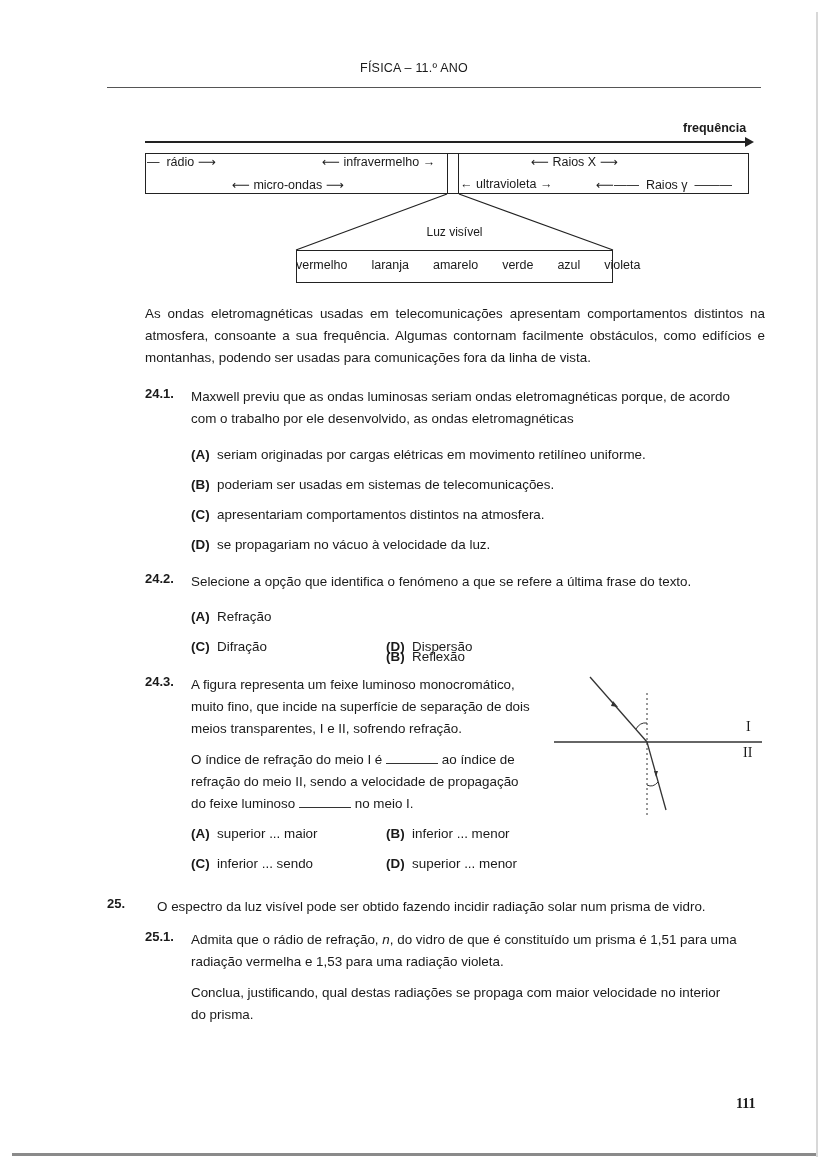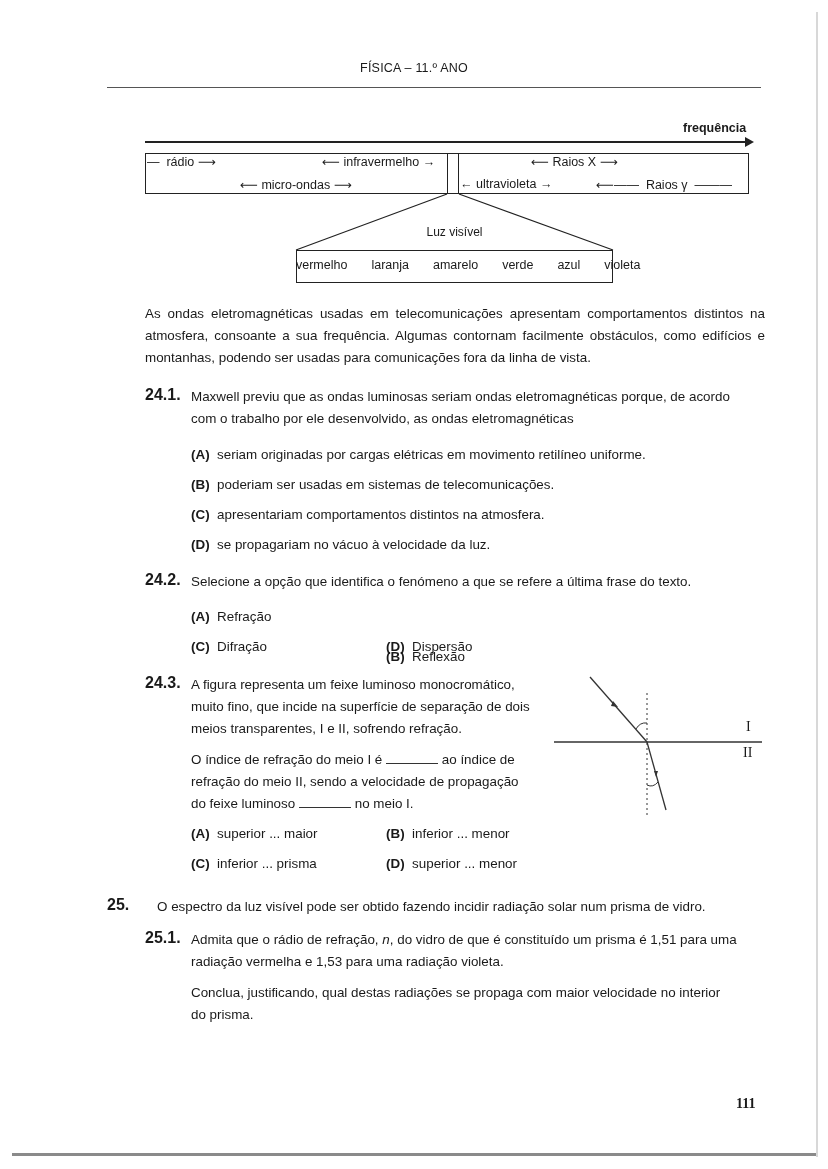--- a/index.html
+++ b/index.html
@@ -18,21 +18,21 @@
     .freq-arrowhead { left: 745px; top: 137px; width: 0; height: 0; border-left: 9px solid #222; border-top: 5px solid transparent; border-bottom: 5px solid transparent; }
     .spec-box { left: 145px; top: 153px; width: 604px; height: 41px; border: 1.3px solid #222; box-sizing: border-box; }
     .spec-div1 { left: 447px; top: 153px; width: 1.3px; height: 41px; background: #222; }
     .spec-div2 { left: 458px; top: 153px; width: 1.3px; height: 41px; background: #222; }
     .spec-lbl { font-size: 12.5px; white-space: nowrap; }
     .luz-box { left: 296px; top: 250px; width: 317px; height: 33px; border: 1.3px solid #222; box-sizing: border-box; }
     .luz-title { left: 296px; top: 225px; width: 317px; text-align: center; font-size: 12px; }
     .color-row { left: 296px; top: 258px; width: 317px; display: flex; justify-content: space-around; font-size: 12.5px; gap: 24px; }
 
     .para { font-size: 13.4px; line-height: 22px; }
-    .qnum { font-weight: bold; font-size: 16px; }
+    .qnum { font-weight: bold; font-size: 13px; }
     .opt-letter { font-weight: bold; }
     .blank { display: inline-block; width: 52px; border-bottom: 1px solid #333; height: 12px; vertical-align: baseline; }
 
     .page-num { left: 736px; top: 1096px; font-family: "Liberation Serif", "DejaVu Serif", serif; font-size: 14px; font-weight: bold; }
     .footer-rule { left: 12px; top: 1153px; width: 804px; height: 3px; background: #8a8a8a; }
   </style>
 </head>
 <body>
 
 <div class="right-edge"></div>
@@ -51,21 +51,21 @@
 
   <div class="abs spec-lbl" style="left:147px; top:154px;">
     <span>—</span>&nbsp;
     <span>rádio</span>&nbsp;<span>⟶</span>
   </div>
 
   <div class="abs spec-lbl" style="left:322px; top:154px;">
     <span>⟵</span>&nbsp;<span>infravermelho</span>&nbsp;<span>→</span>
   </div>
 
-  <div class="abs spec-lbl" style="left:240px; top:177px;">
+  <div class="abs spec-lbl" style="left:232px; top:177px;">
     <span>⟵</span>&nbsp;<span>micro-ondas</span>&nbsp;<span>⟶</span>
   </div>
 
   <div class="abs spec-lbl" style="left:531px; top:154px;">
     <span>⟵</span>&nbsp;<span>Raios X</span>&nbsp;<span>⟶</span>
   </div>
 
   <div class="abs spec-lbl" style="left:460px; top:177px;">
     <span>←</span>&nbsp;<span>ultravioleta</span>&nbsp;<span>→</span>
   </div>
@@ -172,21 +172,21 @@
   <div class="abs para" style="left:191px; top:823px;">
     <span class="opt-letter">(A)</span>&nbsp;
     <span>superior ... maior</span>
   </div>
   <div class="abs para" style="left:386px; top:823px;">
     <span class="opt-letter">(B)</span>&nbsp;
     <span>inferior ... menor</span>
   </div>
   <div class="abs para" style="left:191px; top:853px;">
     <span class="opt-letter">(C)</span>&nbsp;
-    <span>inferior ... prisma</span>
+    <span>inferior ... sendo</span>
   </div>
   <div class="abs para" style="left:386px; top:853px;">
     <span class="opt-letter">(D)</span>&nbsp;
     <span>superior ... menor</span>
   </div>
 </div>
 
 <div>
   <div class="abs qnum" style="left:107px; top:896px;">25.</div>
   <div class="abs para" style="left:145px; top:896px; white-space:nowrap;margin-left:12px;">O espectro da luz visível pode ser obtido fazendo incidir radiação solar num prisma de vidro.</div>

